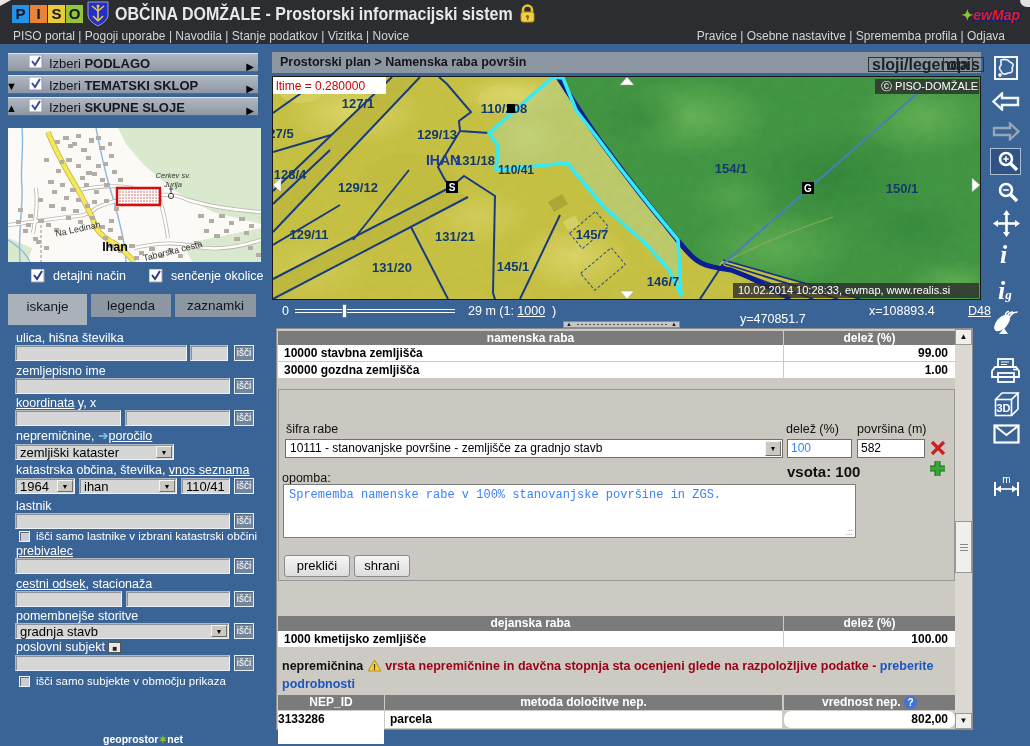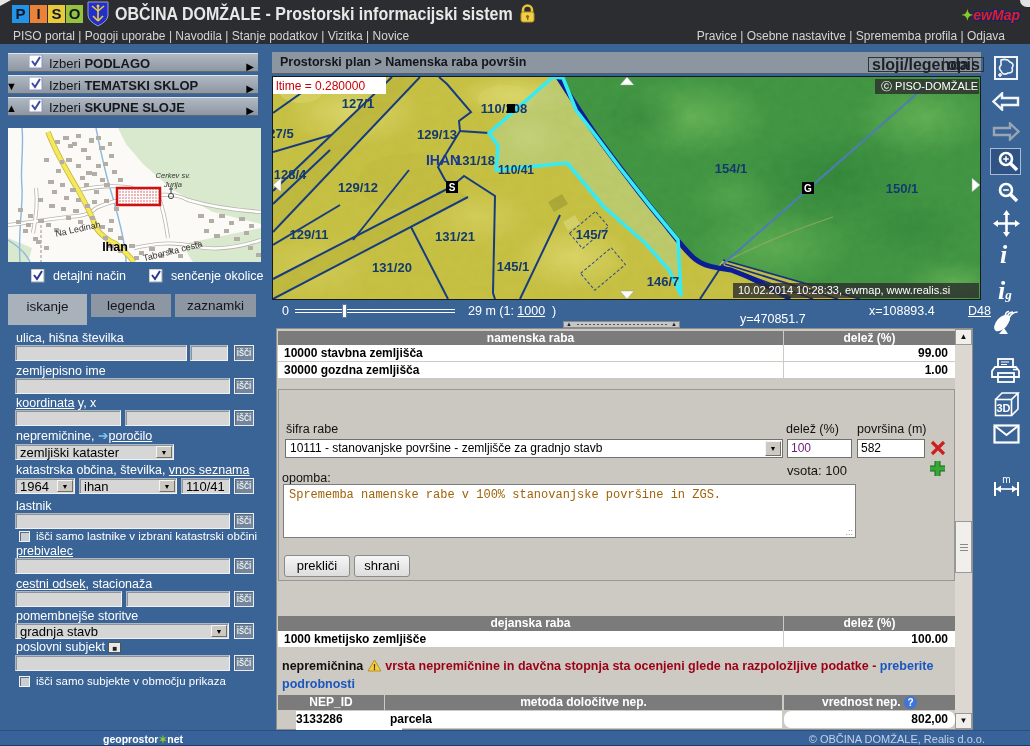--- a/index.html
+++ b/index.html
@@ -469,53 +469,53 @@
  <div class="row" style="left:507px;top:16px;width:171px;height:16px;line-height:16px;text-align:right;padding-right:7px;">99.00</div>
  <div class="row" style="left:1px;top:33px;width:505px;height:16px;line-height:16px;padding-left:6px;">30000 gozdna zemljišča</div>
  <div class="row" style="left:507px;top:33px;width:171px;height:16px;line-height:16px;text-align:right;padding-right:7px;">1.00</div>
 
  <div class="abs" style="left:1px;top:60px;width:677px;height:192px;background:#cbc8c1;border:1px solid #979797;"></div>
  <div class="abs" style="left:9px;top:93px;font-size:12.5px;color:#111;">šifra rabe</div>
  <div class="abs" style="left:509px;top:93px;font-size:12.5px;color:#111;">delež (%)</div>
  <div class="abs" style="left:580px;top:93px;font-size:12.5px;color:#111;">površina (m)</div>
  <div class="abs" style="left:8px;top:110px;width:498px;height:19px;background:#fff;border:1px solid #707070;font-size:12px;line-height:17px;color:#000;"><span style="margin-left:4px;">10111 - stanovanjske površine - zemljišče za gradnjo stavb</span>
    <div class="abs" style="right:1px;top:1px;width:16px;height:15px;background:#cbc9c2;border:1px solid;border-color:#f5f5f2 #6f6f68 #6f6f68 #f5f5f2;font-size:7px;color:#000;text-align:center;line-height:14px;">▼</div></div>
- <div class="abs" style="left:510px;top:110px;width:65px;height:19px;background:#fff;border:1px solid #707070;font-size:12px;line-height:17px;color:#701a75;padding-left:3px;">100</div>
+ <div class="abs" style="left:510px;top:110px;width:65px;height:19px;background:#fff;border:1px solid #707070;font-size:12px;line-height:17px;color:#3b82f6;padding-left:3px;">100</div>
  <div class="abs" style="left:580px;top:110px;width:68px;height:19px;background:#fff;border:1px solid #707070;font-size:12px;line-height:17px;color:#000;padding-left:3px;">582</div>
  <svg class="abs" style="left:652px;top:110px;" width="18" height="18">
         <path d="M3 3 L15 15 M15 3 L3 15" stroke="#cc2020" stroke-width="3.2"></path>
       </svg>
- <div class="abs" style="left:510px;top:134px;font-size:13px;color:#111;">vsota: 100</div>
+ <div class="abs" style="left:510px;top:134px;font-size:15px;color:#111;font-weight:bold;">vsota: 100</div>
  <svg class="abs" style="left:651px;top:130px;" width="19" height="19">
         <path d="M9.5 2 V17 M2 9.5 H17" stroke="#18681a" stroke-width="6"></path>
         <path d="M9.5 2 V17 M2 9.5 H17" stroke="#35a838" stroke-width="4"></path>
       </svg>
  <div class="abs" style="left:5px;top:142px;font-size:12.5px;color:#111;">opomba:</div>
  <div class="abs" style="left:6px;top:155px;width:573px;height:54px;background:#fff;border:1px solid #7d7d7d;">
-   <div style="font-family:'Liberation Mono',monospace;font-size:12px;color:#a16207;margin:3px 0 0 5px;">Sprememba namenske rabe v 100% stanovanjske površine in ZGS.</div>
+   <div style="font-family:'Liberation Mono',monospace;font-size:12px;color:#3b82f6;margin:3px 0 0 5px;">Sprememba namenske rabe v 100% stanovanjske površine in ZGS.</div>
    <div class="abs" style="right:2px;bottom:0px;font-size:9px;color:#999;">.::</div>
  </div>
  <div class="abs" style="left:7px;top:226px;width:66px;height:22px;background:linear-gradient(#f6f6f6,#dddddd);border:1px solid #8a8a8a;border-radius:3px;font-size:13px;color:#000;text-align:center;line-height:20px;">prekliči</div>
  <div class="abs" style="left:77px;top:226px;width:56px;height:22px;background:linear-gradient(#f6f6f6,#dddddd);border:1px solid #8a8a8a;border-radius:3px;font-size:13px;color:#000;text-align:center;line-height:20px;">shrani</div>
 
  <div class="th" style="left:1px;top:287px;width:505px;height:15px;line-height:15px;">dejanska raba</div>
  <div class="th" style="left:507px;top:287px;width:171px;height:15px;line-height:15px;">delež (%)</div>
  <div class="row" style="left:1px;top:302px;width:505px;height:16px;line-height:16px;padding-left:6px;">1000 kmetijsko zemljišče</div>
  <div class="row" style="left:507px;top:302px;width:171px;height:16px;line-height:16px;text-align:right;padding-right:7px;">100.00</div>
 
  <div class="abs" style="left:5px;top:330px;font-size:12.5px;font-weight:bold;color:#111;white-space:nowrap;">nepremičnina <svg width="15" height="13" style="vertical-align:-2px">
           <path d="M7.5 1 L14 12 L1 12 Z" fill="#f6ce3c" stroke="#b8922a"></path>
           <text x="7.5" y="11" font-size="9" font-weight="bold" text-anchor="middle" fill="#4a3a00">!</text>
         </svg> <span style="color:#9c0016">vrsta nepremičnine in davčna stopnja sta ocenjeni glede na razpoložljive podatke</span> <span style="color:#9c0016">-</span> <span style="color:#1a56c0">preberite</span></div>
  <div class="abs" style="left:5px;top:348px;font-size:12.5px;font-weight:bold;color:#1a56c0;">podrobnosti</div>
 
  <div class="th" style="left:1px;top:366px;width:106px;height:15px;line-height:15px;">NEP_ID</div>
  <div class="th" style="left:108px;top:366px;width:397px;height:15px;line-height:15px;">metoda določitve nep.</div>
  <div class="th" style="left:507px;top:366px;width:171px;height:15px;line-height:15px;">vrednost nep. <span style="display:inline-block;width:13px;height:13px;border-radius:7px;background:#3f74d8;color:#fff;font-size:10px;line-height:13px;font-weight:bold;">?</span></div>
- <div class="row" style="left:19px;top:382px;width:106px;height:33px;line-height:17px;padding-left:0;">3133286</div>
+ <div class="row" style="left:1px;top:382px;width:106px;height:33px;line-height:17px;padding-left:0;">3133286</div>
  <div class="row" style="left:108px;top:382px;width:397px;height:17px;line-height:17px;padding-left:5px;">parcela</div>
  <div class="row" style="left:507px;top:382px;width:171px;height:17px;line-height:17px;text-align:right;padding-right:7px;border-radius:7px;">802,00</div>
 
  <div id="scroll">
   <div class="sbtn" style="top:0px;">▲</div>
   <div class="sbtn" style="top:384px;">▼</div>
   <div class="abs" style="left:0px;top:192px;width:17px;height:52px;background:#f1efeb;border:1px solid #9a9a94;">
     <div class="abs" style="left:4px;top:22px;width:8px;height:1px;background:#888;box-shadow:0 3px 0 #888,0 6px 0 #888;"></div>
   </div>
  </div>
@@ -570,15 +570,12 @@
  <rect x="1.5" y="1.5" width="24" height="17" fill="none" stroke="#fff" stroke-width="2.2"></rect>
  <path d="M2 2 L13.5 11 L25 2" fill="none" stroke="#fff" stroke-width="2"></path>
 </svg>
 <svg class="tbi" style="top:474px;left:993px;" width="27" height="25" viewBox="0 0 27 25">
  <text x="13.5" y="9" font-size="10" fill="#fff" text-anchor="middle" font-family="'Liberation Sans',sans-serif">m</text>
  <path d="M2 8 V22 M25 8 V22" stroke="#fff" stroke-width="2"></path>
  <path d="M3 15 H24" stroke="#fff" stroke-width="1.6"></path>
  <path d="M3 15 l5 -3.5 v7 Z M24 15 l-5 -3.5 v7 Z" fill="#fff"></path>
 </svg>
 
-<div id="botbar">
-      <span class="cp">© OBČINA DOMŽALE, Realis d.o.o.</span>
-    </div>
 </div>
 </body></html>

